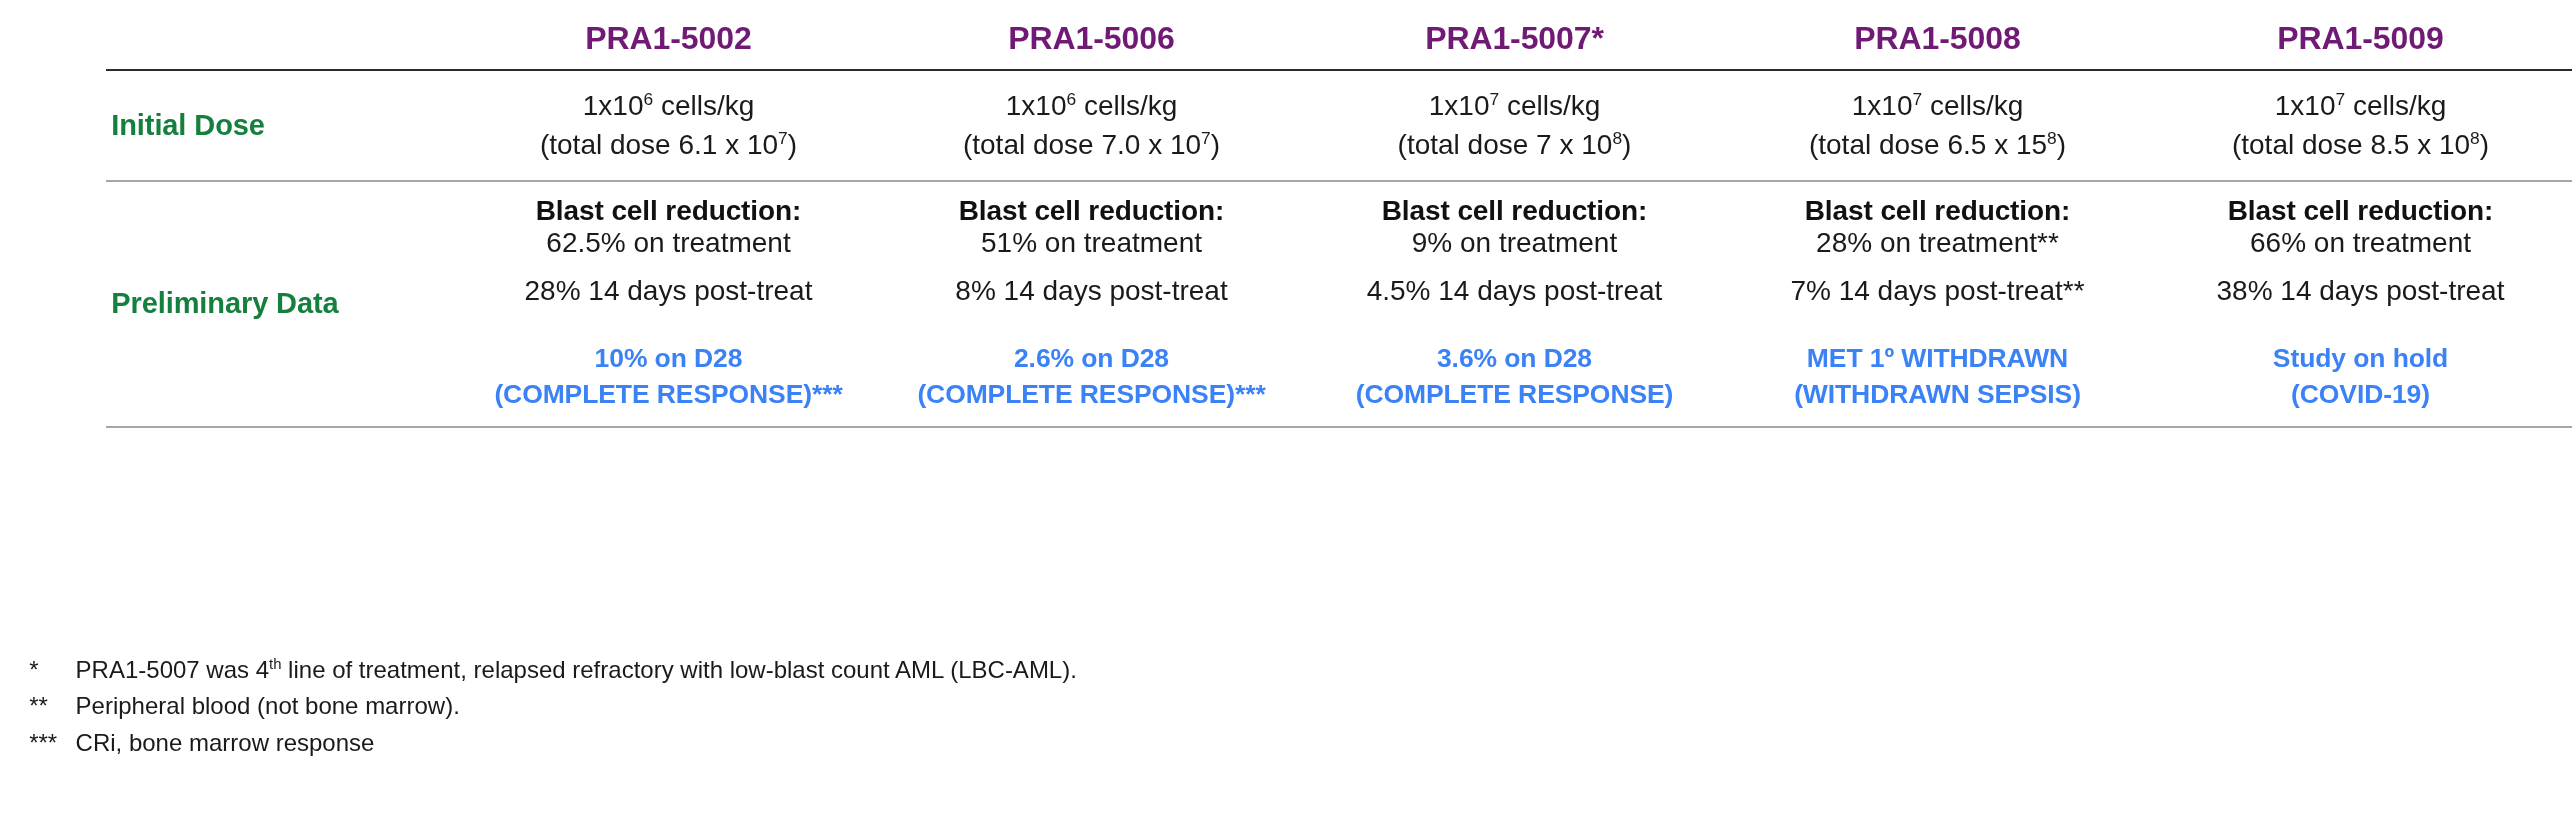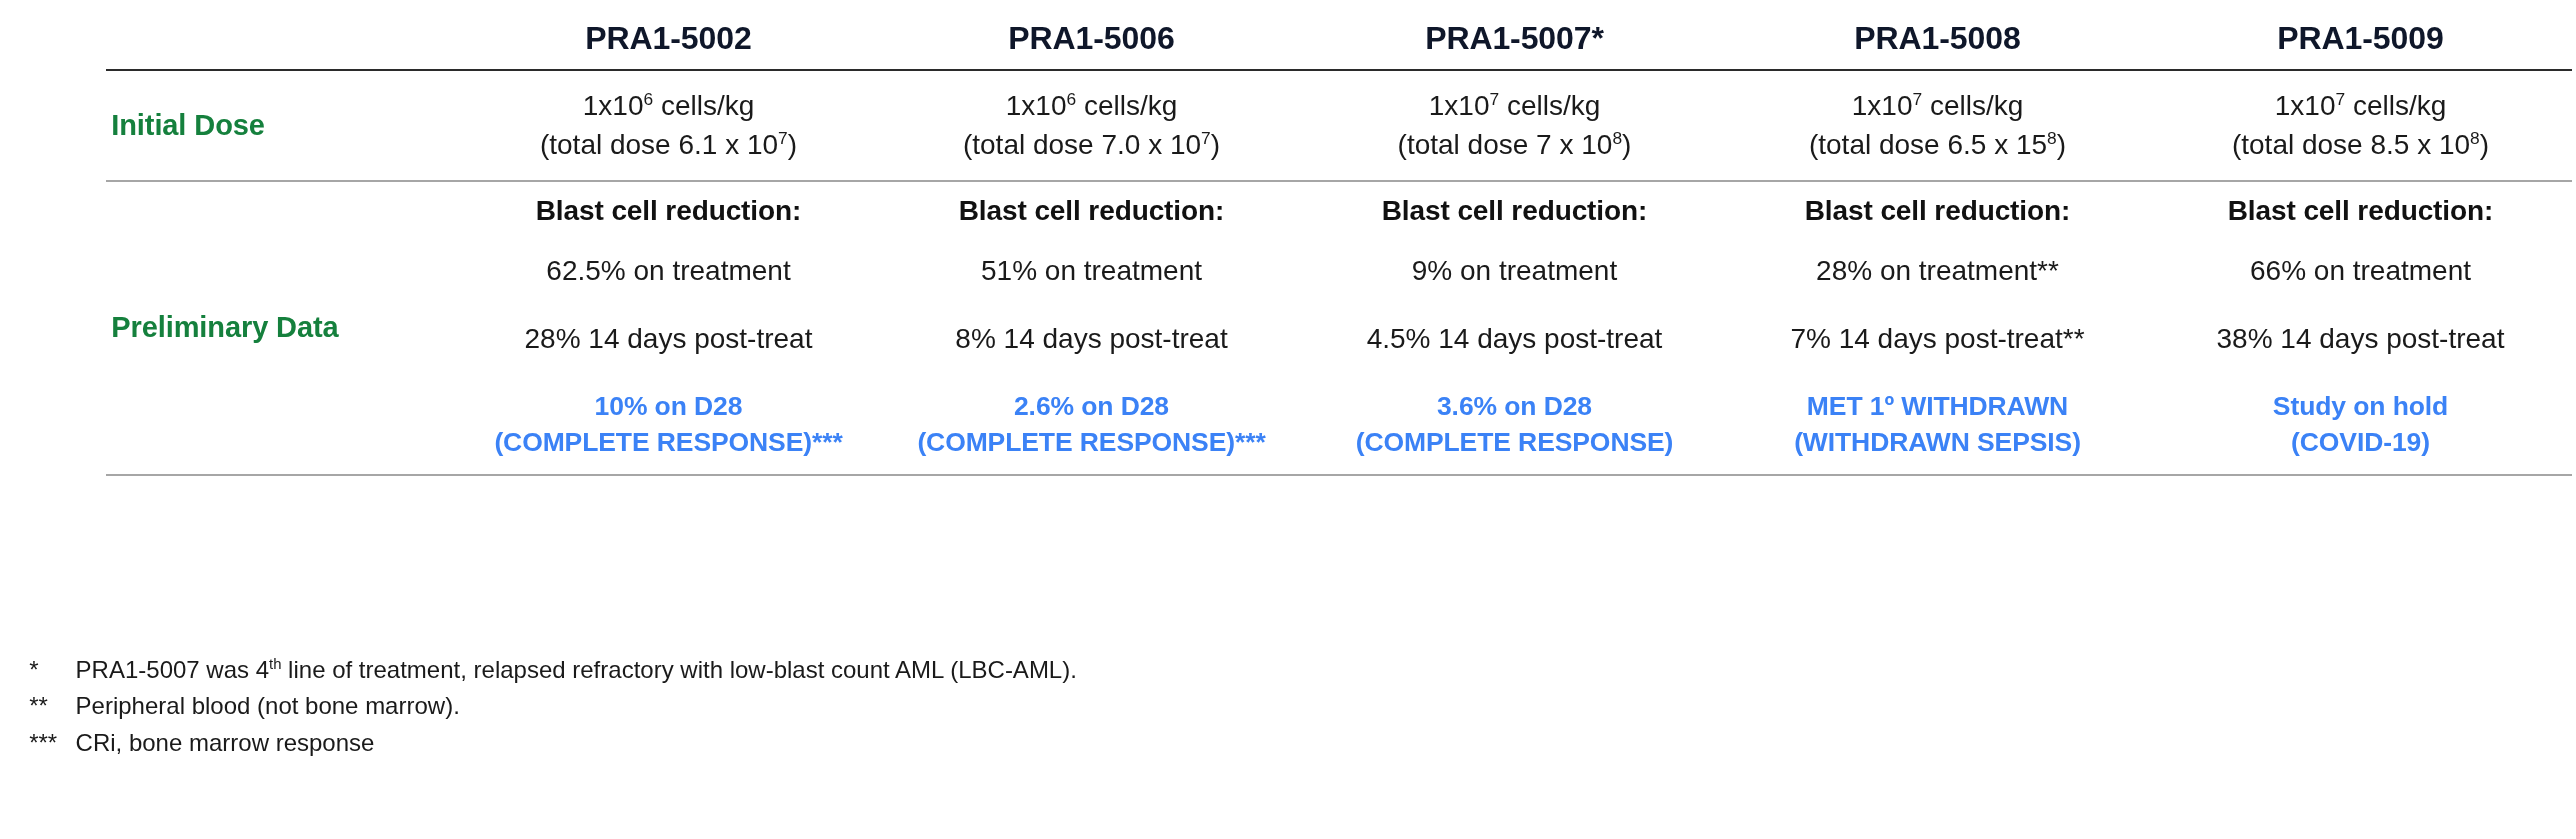--- a/index.html
+++ b/index.html
@@ -34,21 +34,21 @@
 
   .data-table col.label-col { width: 351px; }
   .data-table col.data-col  { width: 423px; }
 
   .hdr-cell {
     text-align: center;
     vertical-align: bottom;
     padding: 0 4px 12px 4px;
     font-size: 32px;
     font-weight: bold;
-    color: #0f172a;
+    color: #701a75;
     letter-spacing: -0.1px;
     white-space: nowrap;
   }
   .hdr-cell.blank { color: transparent; }
 
   tr.rule-top > td { border-top: 2px solid #2b2b2b; }
   tr.rule-mid > td { border-top: 2px solid #a6a6a6; }
   tr.rule-bot > td { border-top: 2px solid #a6a6a6; }
 
   .row-label {
@@ -78,28 +78,27 @@
     vertical-align: middle;
     padding: 13.2px 2.6px 13.2px 2.6px;
   }
   .prelim-cell .sub-head {
     display: block;
     font-size: 28px;
     font-weight: bold;
     color: #111111;
     white-space: nowrap;
     letter-spacing: -0.1px;
-    margin-bottom: 28px;
   }
   .prelim-cell .val {
     display: block;
     font-size: 28px;
     color: #1a1a1a;
     white-space: nowrap;
-    margin-bottom: 36px;
+    margin-bottom: 16px;
   }
   .prelim-cell .val.last { margin-bottom: 34px; }
   .prelim-cell .status {
     display: block;
     font-size: 26.5px;
     font-weight: bold;
     color: #3b82f6;
     line-height: 1.35;
     white-space: nowrap;
     letter-spacing: -0.1px;

